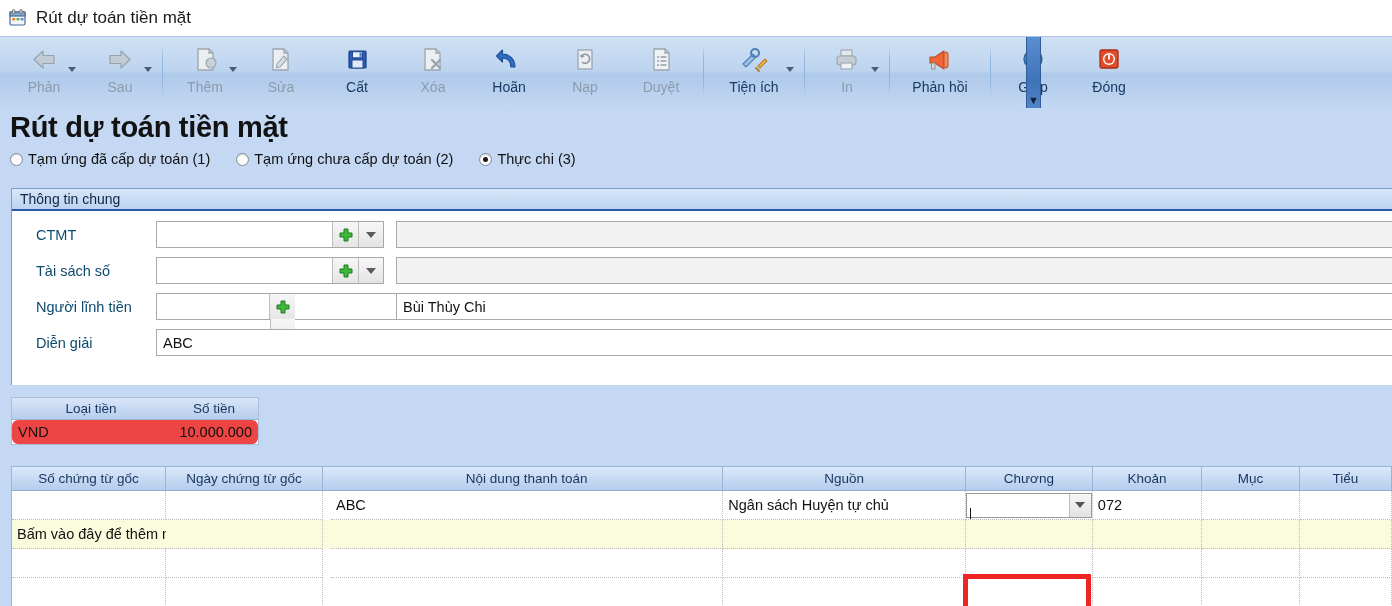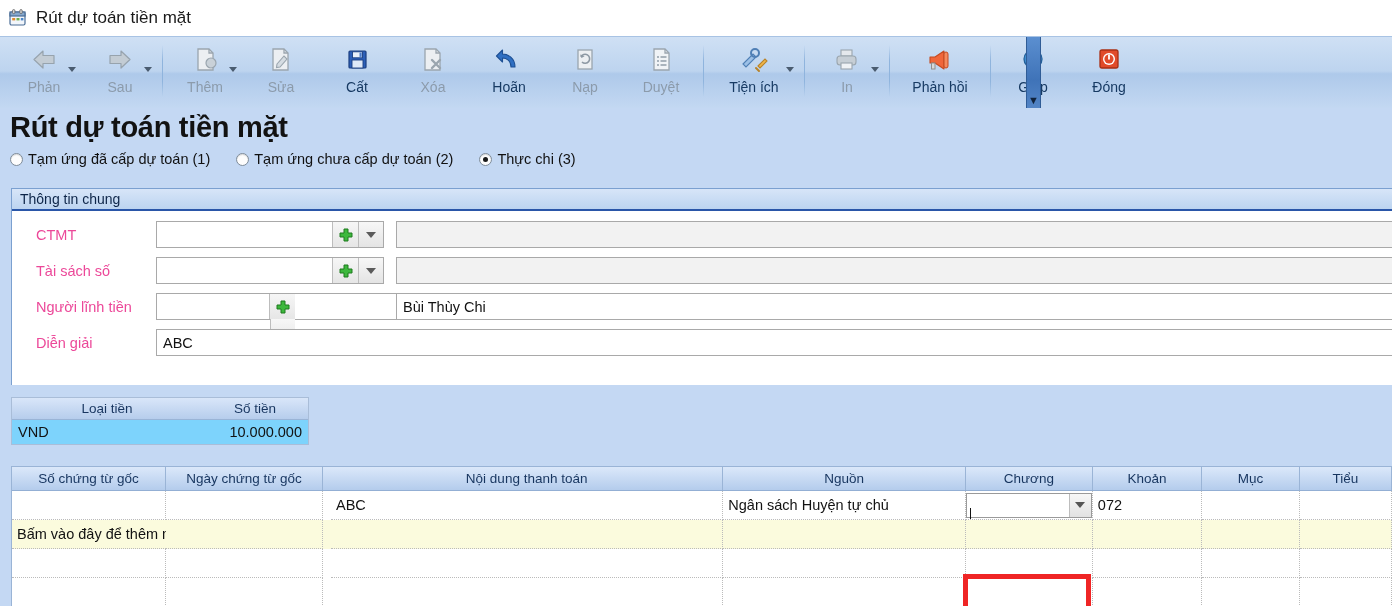--- a/index.html
+++ b/index.html
@@ -173,21 +173,21 @@
   }
   #group-body {
     position: relative;
     height: 173px;
     background: #ffffff;
   }
   .flabel {
     position: absolute;
     left: 24px;
     font-size: 14.5px;
-    color: #ec4899;
+    color: #0c4a6e;
     white-space: nowrap;
     line-height: 28px;
   }
   .fbox {
     position: absolute;
     height: 27px;
     border: 1px solid #a9a9a9;
     background: #ffffff;
     display: flex;
     align-items: center;
@@ -219,37 +219,37 @@
     width: 0; height: 0;
     border-left: 5px solid transparent;
     border-right: 5px solid transparent;
     border-top: 6px solid #5b5b5b;
   }
 
   
   #cur-grid {
     position: absolute;
     left: 11px; top: 289px;
-    width: 298px;
+    width: 248px;
     height: 48px;
     border: 1px solid #a9bdd8;
     background: #fff;
   }
   #cur-head {
     display: flex;
     height: 22px;
     background: linear-gradient(to bottom,#d9e6f9 0%, #b6cdec 100%);
     border-bottom: 1px solid #9ab4d6;
   }
   #cur-head .ch {
     font-size: 13.5px;
     color: #17355f;
     display:flex; align-items:center; justify-content:center;
   }
-  #cur-row { display:flex; height: 24px; background:#7dd3fc; }
+  #cur-row { display:flex; height: 24px; background:#ef4444;border-radius:6px; }
   #cur-row .cc {
     font-size: 14.5px;
     color: #121212;
     display:flex; align-items:center;
     padding: 0 6px;
   }
   .cw1 { width: 190px; }
   .cw2 { width: 106px; }
 
   

